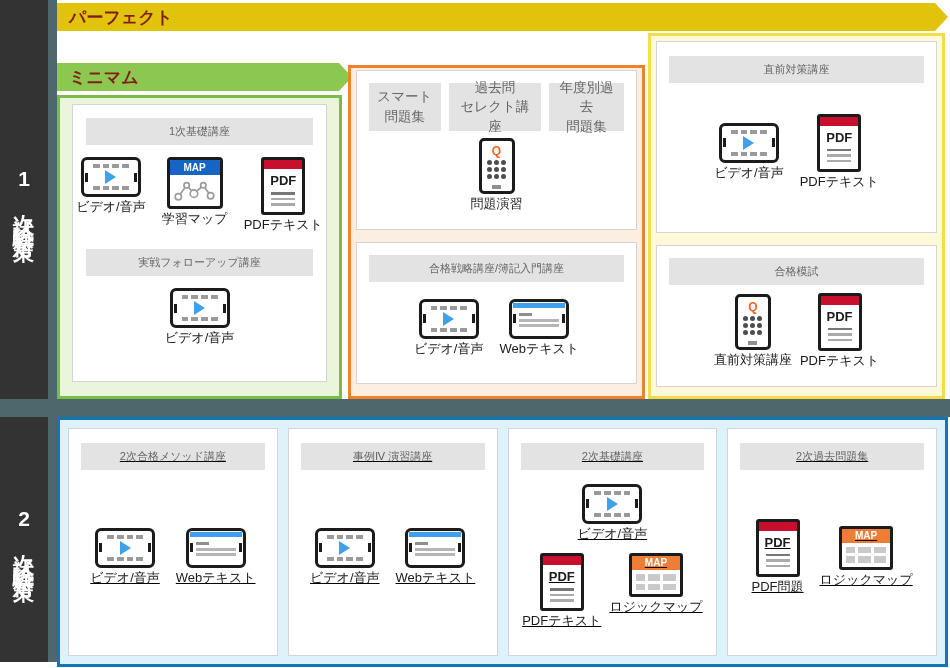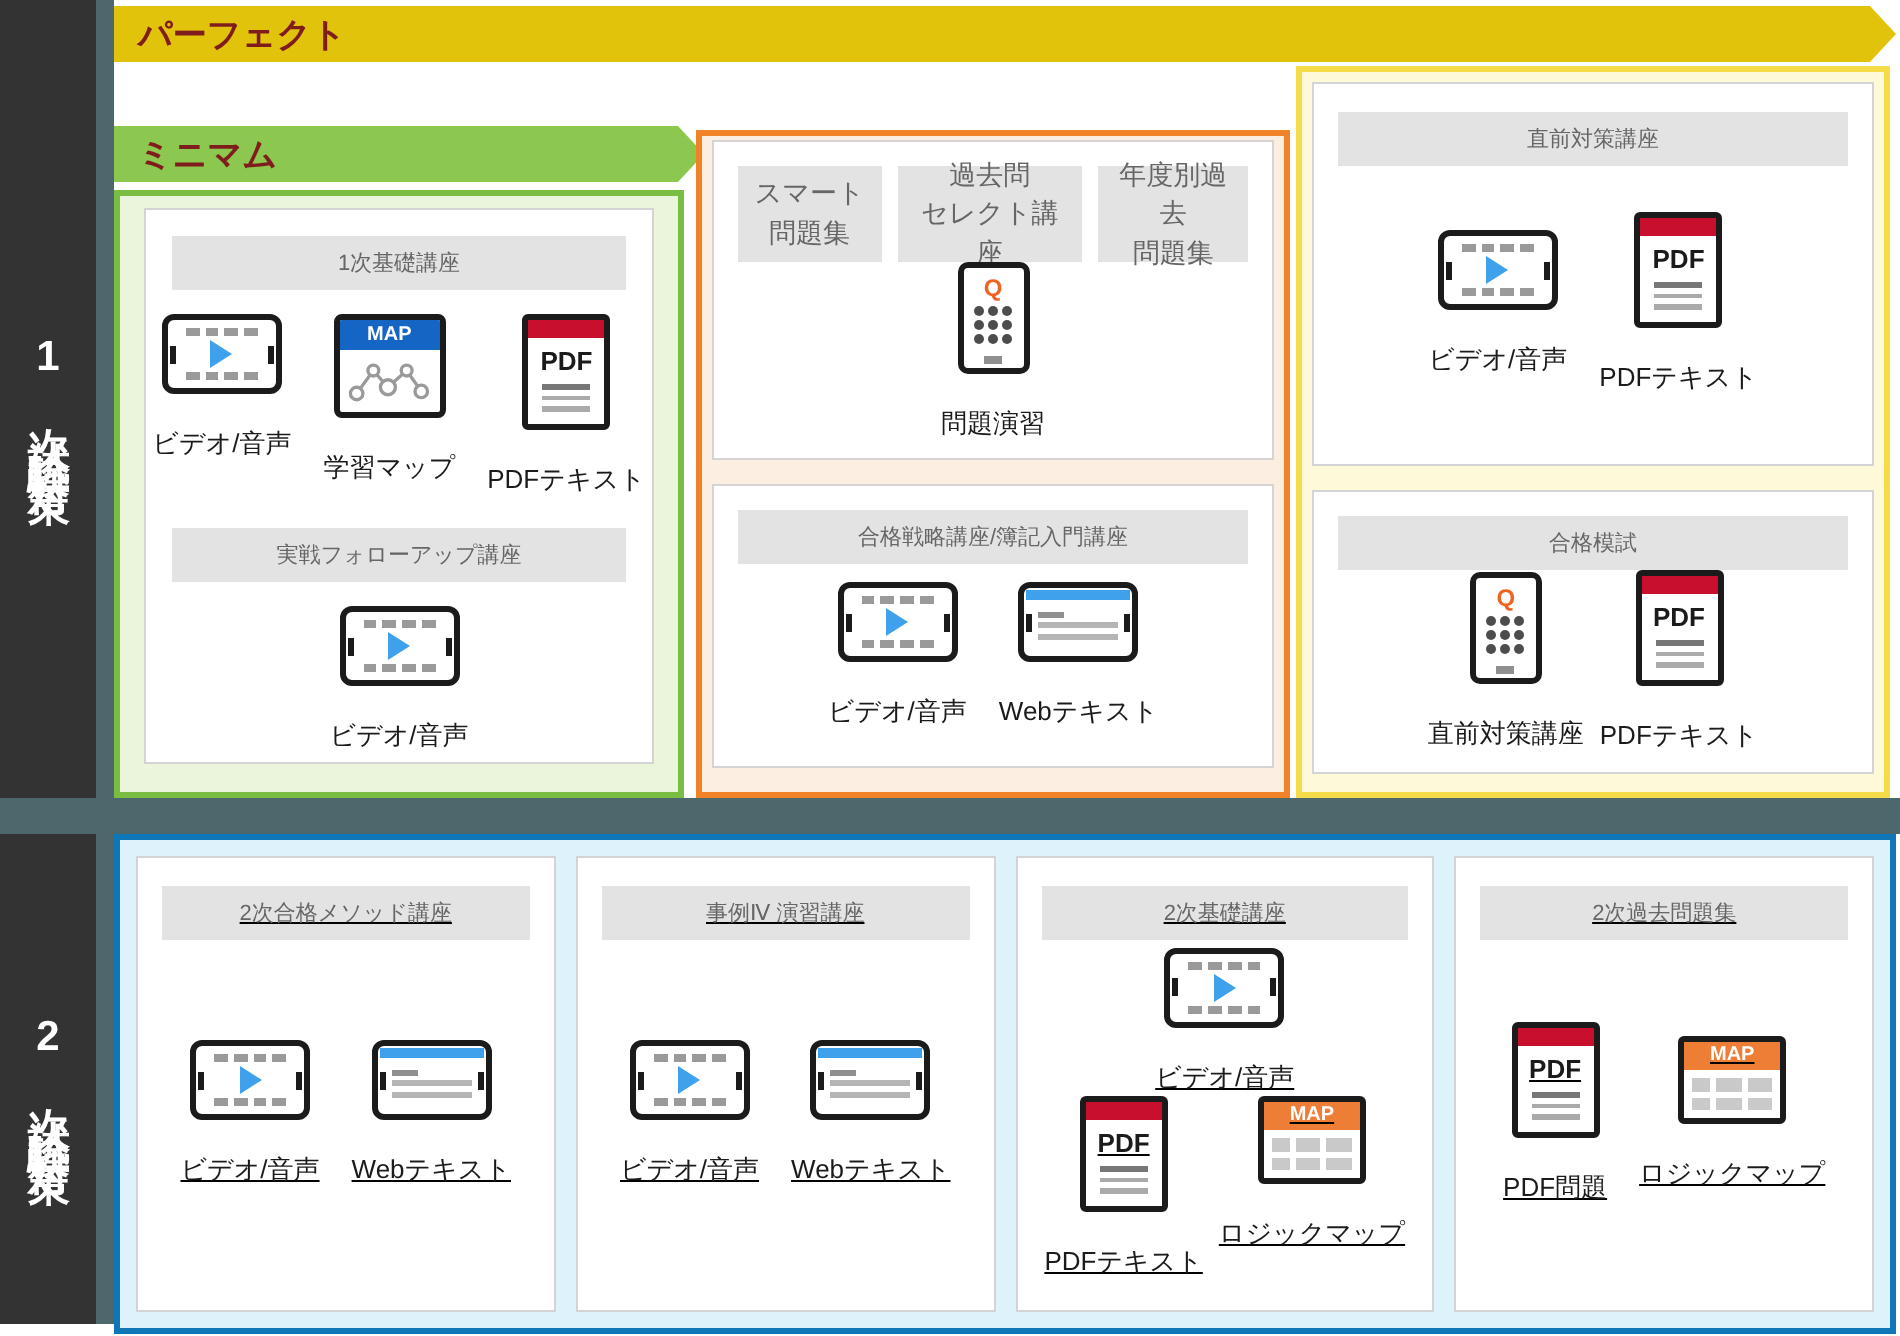--- a/index.html
+++ b/index.html
@@ -44,21 +44,21 @@
   .col.yellow .wbox.b{height:142px;padding:12px;display:flex;flex-direction:column;}
 
   .cbar{background:#e3e3e3;color:#666;font-size:11px;text-align:center;padding:6px 2px;
         box-sizing:border-box;flex:none;}
   .mt18{margin-top:18px;}
 
   .row{display:flex;justify-content:center;align-items:flex-start;gap:16px;margin-top:12px;}
   .row.grow{flex:1;align-items:center;margin-top:0;}
   .row.tight{gap:8px;}
 
-  .item{display:flex;flex-direction:column;align-items:center;gap:18px;}
+  .item{display:flex;flex-direction:column;align-items:center;gap:3px;}
   .ilabel{font-size:13px;color:#1b1b1b;white-space:nowrap;line-height:1;}
 
   
   .minirow{display:flex;justify-content:center;gap:8px;flex:none;}
   .mini{background:#e3e3e3;color:#666;font-size:13.5px;text-align:center;height:48px;
         display:flex;align-items:center;justify-content:center;white-space:pre-line;
         line-height:1.45;padding:0 6px;box-sizing:border-box;}
   .mini.w1{width:86px;} .mini.w2{width:112px;} .mini.w3{width:90px;}
 
   

